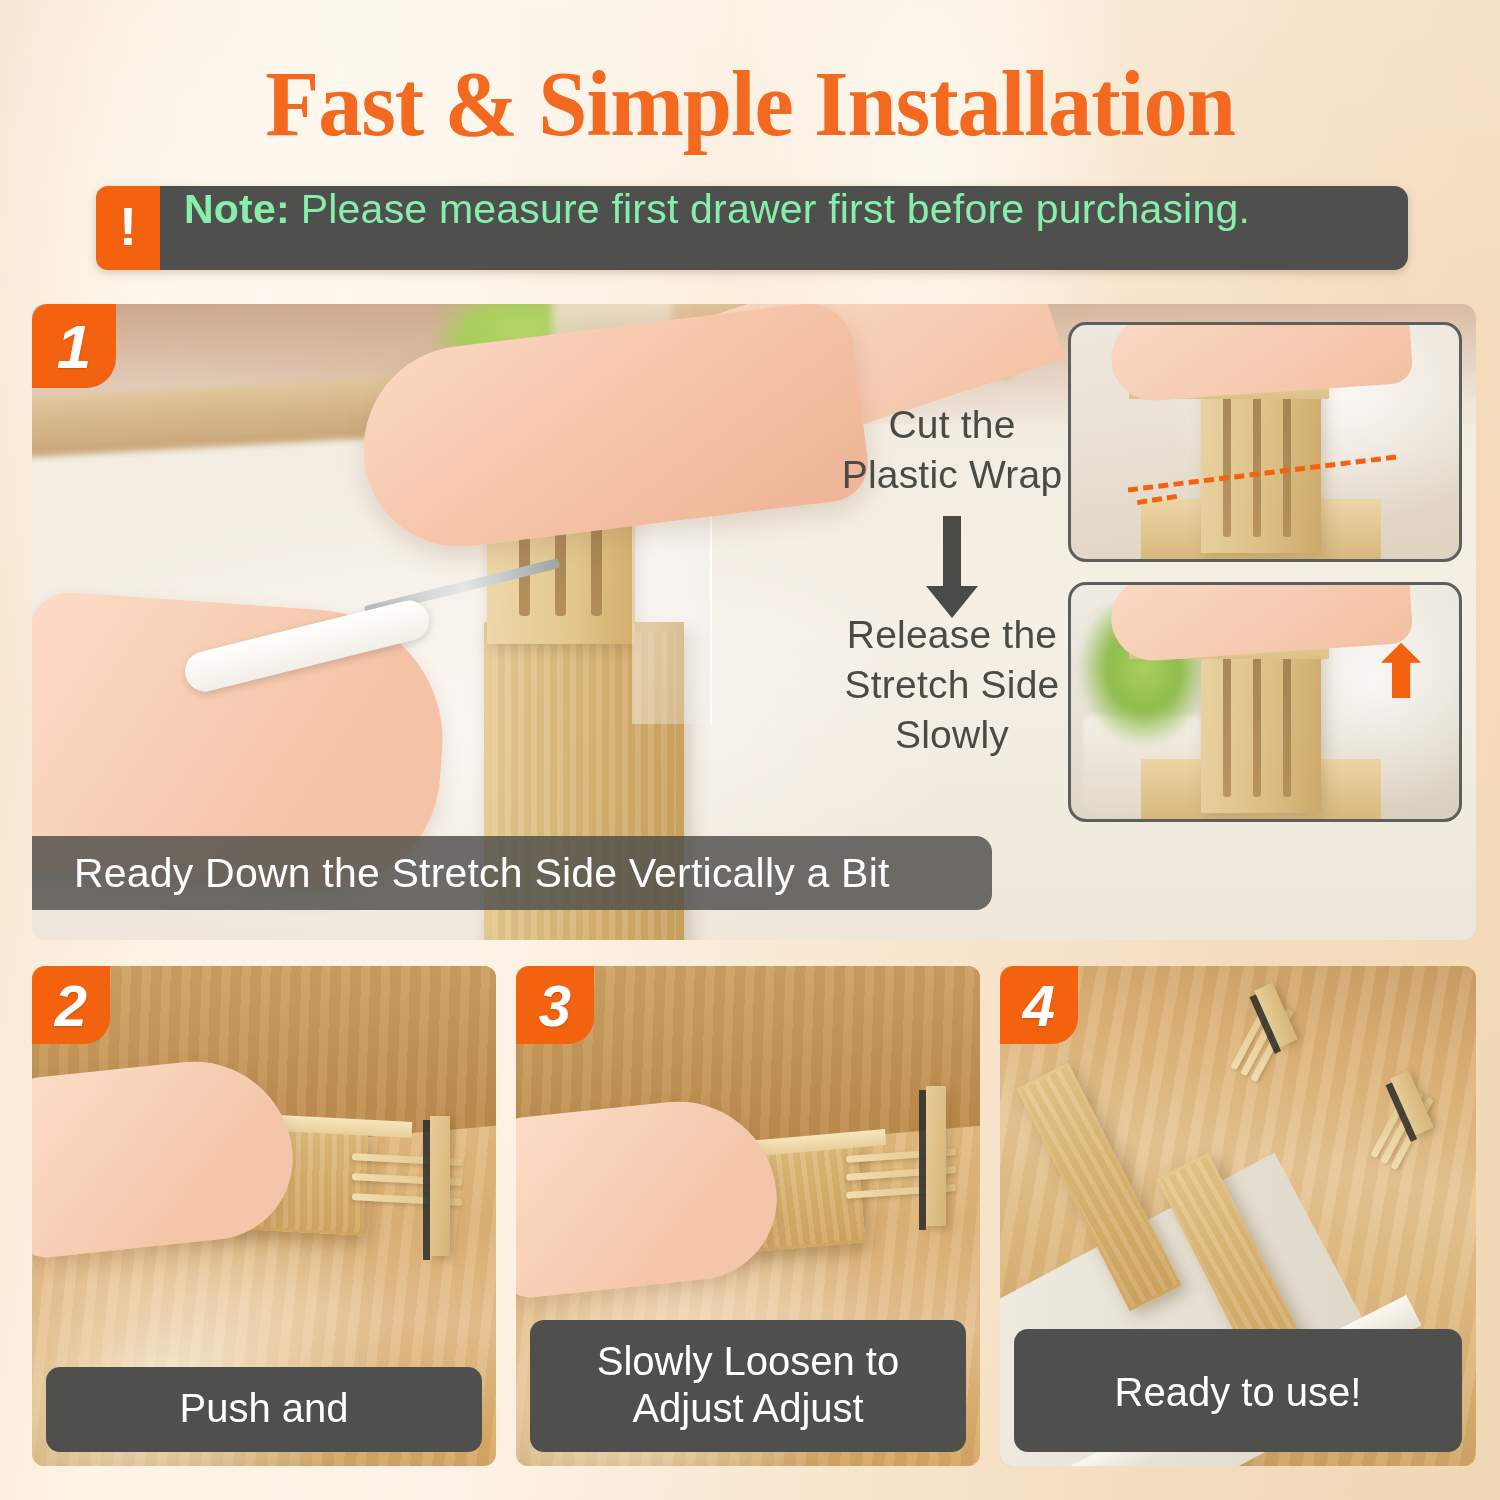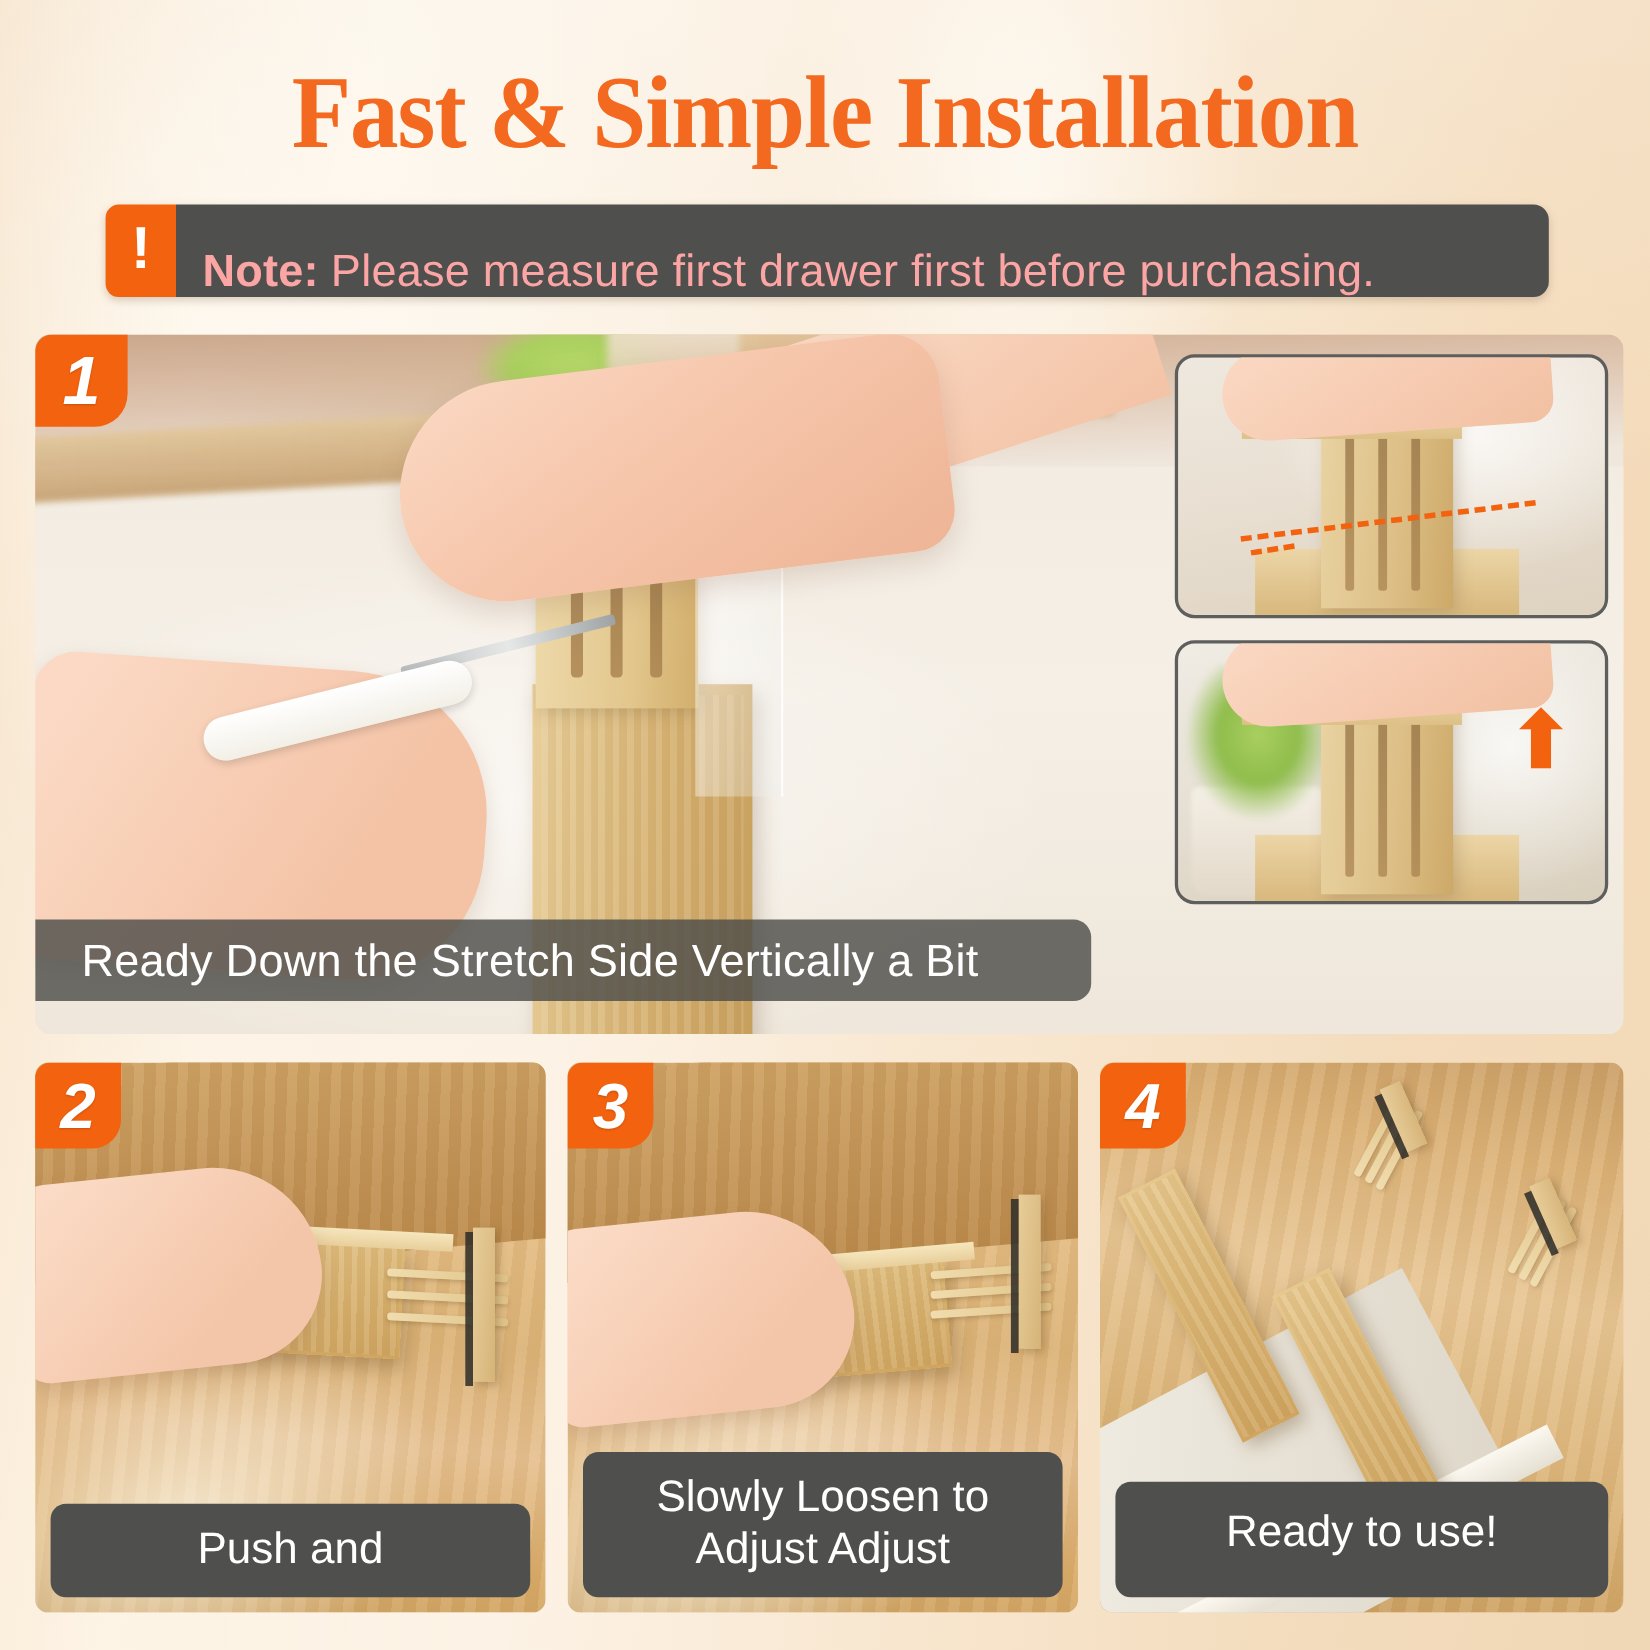--- a/index.html
+++ b/index.html
@@ -54,23 +54,23 @@
     flex:0 0 auto;
   }
   .note-badge .bang {
     color:#fff; font-size:54px; font-weight:bold; line-height:1;
     font-family:"Liberation Sans", sans-serif;
     transform:translateY(-2px);
   }
   .note-body {
     flex:1 1 auto; background:#4f4f4d;
     border-radius:0 14px 14px 0;
-    display:flex; align-items:flex-end;
+    display:flex; align-items:flex-start;
     padding-left:24px;
-    color:#fca5a5;
+    color:#86efac;
     font-size:41px;
     letter-spacing:.2px;
     white-space:nowrap;
   }
   .note-body .strong { font-weight:bold; margin-right:11px; }
 
   
   .panel { position:absolute; overflow:hidden; }
   .photo { position:absolute; inset:0; }
 
@@ -363,21 +363,21 @@
     transform:rotate(-27deg);
   }
 
   .cap-bar {
     position:absolute; left:14px; right:14px; bottom:14px;
     background:#4f4f4d; border-radius:14px;
     color:#fff; text-align:center;
     font-size:40px; line-height:1.18;
     padding:18px 10px 20px; z-index:7;
   }
-  .p4 .cap-bar { padding:22px 10px 36px; }
+  .p4 .cap-bar { padding:40px 10px 36px; }
   .cap-bar .l2 { display:block; }
 </style>
 </head>
 <body>
 
 <div id="bg"></div>
 
 <div id="page">
 
   <div class="title">Fast &amp; Simple Installation</div>
@@ -410,20 +410,28 @@
       <div class="p1-wrap"></div>
       <div class="p1-arm-top"></div>
       <div class="p1-hand-top"></div>
       <div class="p1-hand-bot"></div>
       <div class="p1-scissor-b"></div>
       <div class="p1-scissor-h"></div>
     </div>
 
     <div class="step-badge">1</div>
 
+    <div class="flow">
+      <div>Cut the</div>
+      <div>Plastic Wrap</div>
+      <span class="arrow-down"></span>
+      <div>Release the</div>
+      <div>Stretch Side</div>
+      <div>Slowly</div>
+    </div>
 
     <div class="p1-insets">
       <div class="inset inset-a">
         <div class="ins-base"></div>
         <div class="ins-block">
           <i></i>
           <i></i>
           <i></i>
         </div>
         <div class="ins-topcap"></div>

